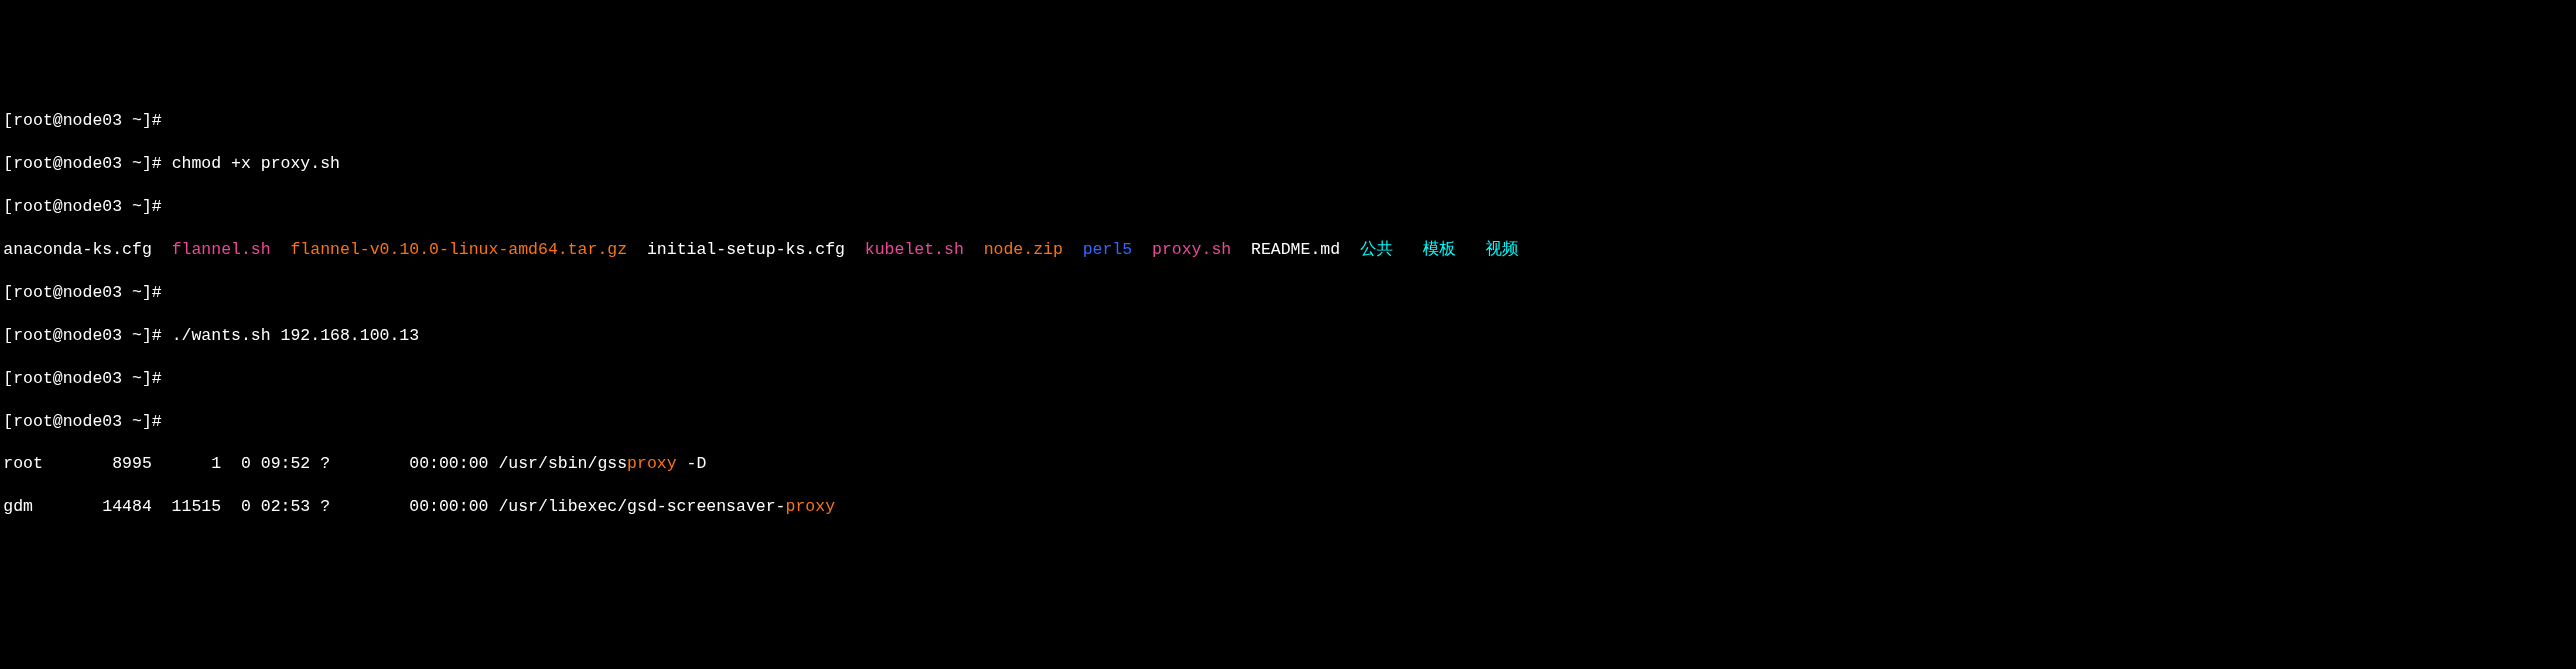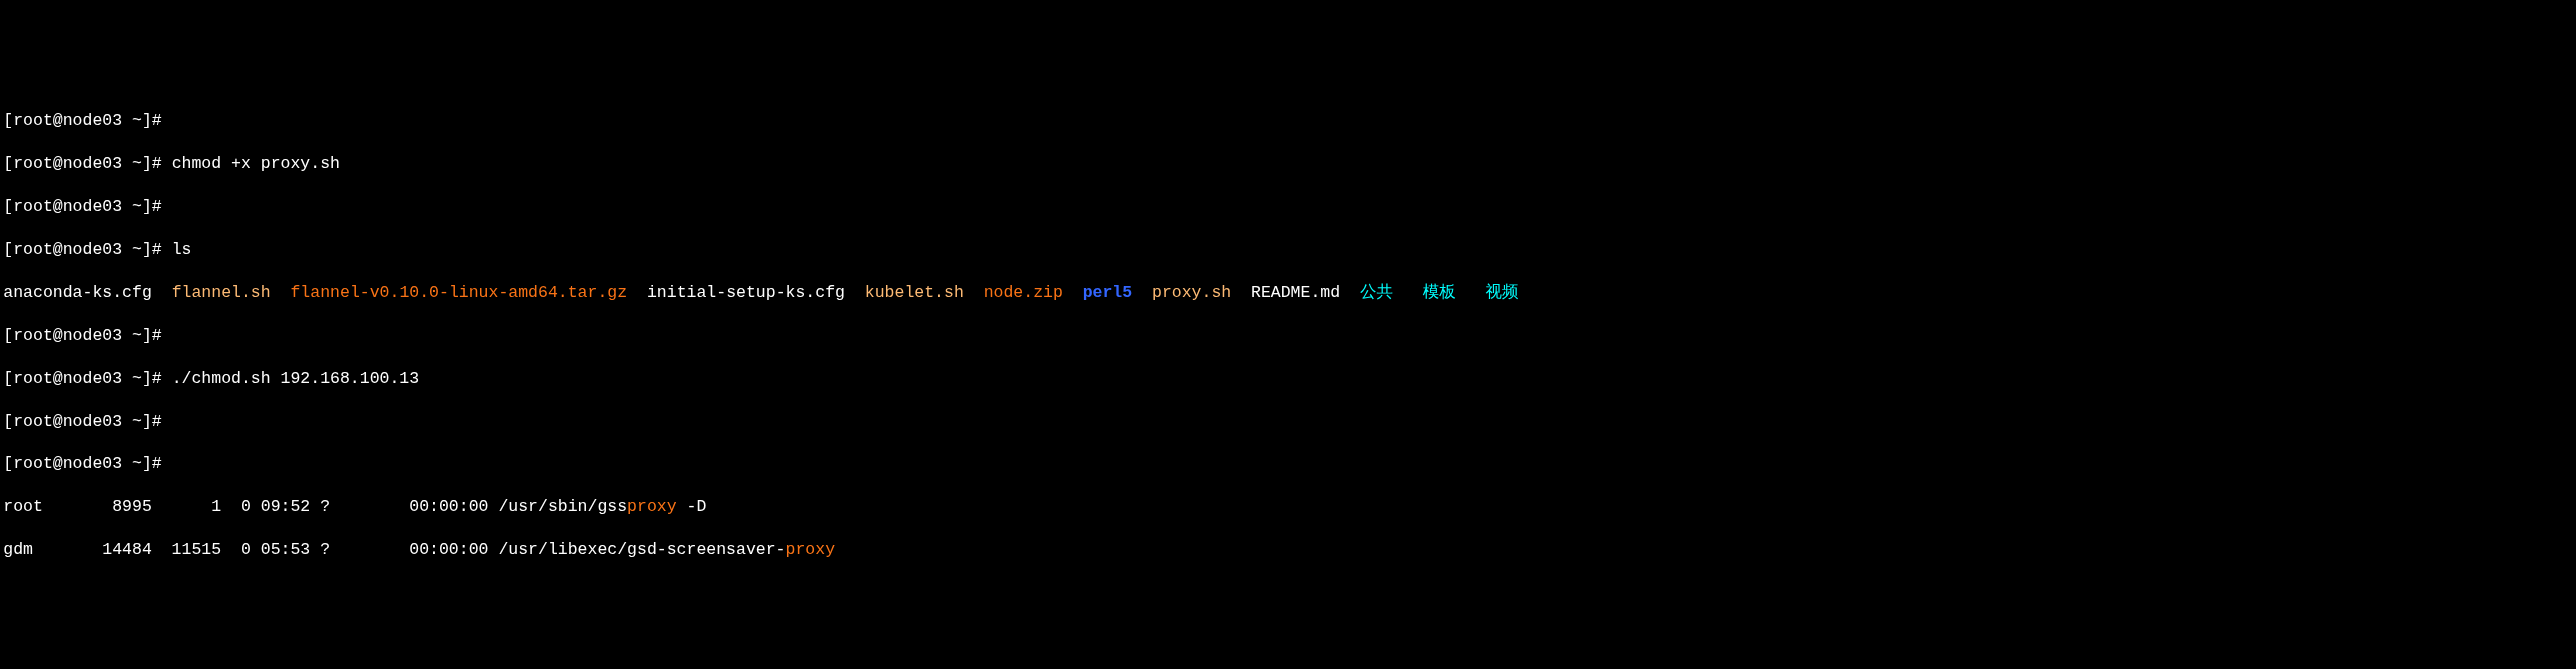--- a/index.html
+++ b/index.html
@@ -9,42 +9,41 @@
       color: #fff;
       font-family: "Courier New", monospace;
       font-size: 16.5px;
       line-height: 1.3;
       white-space: pre;
       overflow-x: auto;
     }
     .term {
       padding: 3.3px;
     }
-    .green { color: #fdba74; }
+    .green { color: #ec4899; }
     .red { color: #f97316; }
     .cyan { color: #00ffff; }
-    .blue { color: #3366ff; font-weight: bold; }
+    .blue { color: #3366ff; }
   </style>
 </head>
 <body>
 
 
 
 <div class="term">
 <div>[root@node03 ~]#</div>
 <div><span>[root@node03 ~]# </span><span>chmod +x proxy.sh</span></div>
 <div>[root@node03 ~]#</div>
-<div><span>[root@node03 ~]# </span><span>ls</span></div>
 <div><span>anaconda-ks.cfg  </span><span class="green">flannel.sh</span><span>  </span><span class="red">flannel-v0.10.0-linux-amd64.tar.gz</span><span>  </span><span>initial-setup-ks.cfg  </span><span class="green">kubelet.sh</span><span>  </span><span class="red">node.zip</span><span>  </span><span class="blue">perl5</span><span>  </span><span class="green">proxy.sh</span><span>  </span><span>README.md  </span><span class="cyan">公共</span><span>   </span><span class="cyan">模板</span><span>   </span><span class="cyan">视频</span></div>
 <div>[root@node03 ~]#</div>
-<div><span>[root@node03 ~]# </span><span>./chmod.sh 192.168.100.13</span></div>
+<div><span>[root@node03 ~]# </span><span>./wants.sh 192.168.100.13</span></div>
 <div>[root@node03 ~]#</div>
 <div>[root@node03 ~]#</div>
 <div><span>root       8995      1  0 09:52 ?        00:00:00 /usr/sbin/gss</span><span class="red">proxy</span><span> -D</span></div>
-<div><span>gdm       14484  11515  0 05:53 ?        00:00:00 /usr/libexec/gsd-screensaver-</span><span class="red">proxy</span></div>
+<div><span>gdm       14484  11515  0 02:53 ?        00:00:00 /usr/libexec/gsd-screensaver-</span><span class="red">proxy</span></div>
 
 
 
 
 
 
 </div>
 
 
 

